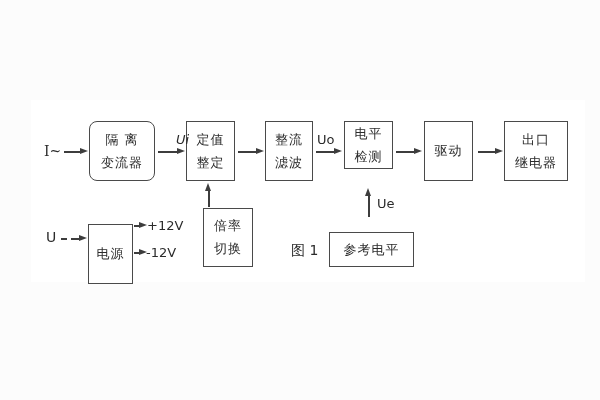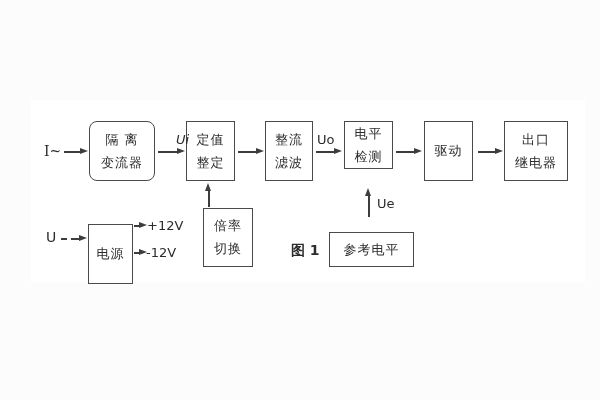--- a/index.html
+++ b/index.html
@@ -135,15 +135,15 @@
 
   <div class="varrow" style="left:208px; top:191px; height:16px;"></div>
   <div class="varrow" style="left:368px; top:196px; height:21px;"></div>
 
   <span class="lbl" style="left:176px; top:132px;font-style:italic;">Ui</span>
   <span class="lbl" style="left:317px; top:132px;">Uo</span>
   <span class="lbl" style="left:377px; top:196px;">Ue</span>
   <span class="lbl" style="left:147px; top:218px;">+12V</span>
   <span class="lbl" style="left:146px; top:245px;">-12V</span>
 
-  <span class="lbl big" style="left:291px; top:243px;font-weight:bold;">图 1</span>
+  <span class="lbl big" style="left:291px; top:243px;">图 1</span>
 
 </div>
 
 </body></html>

